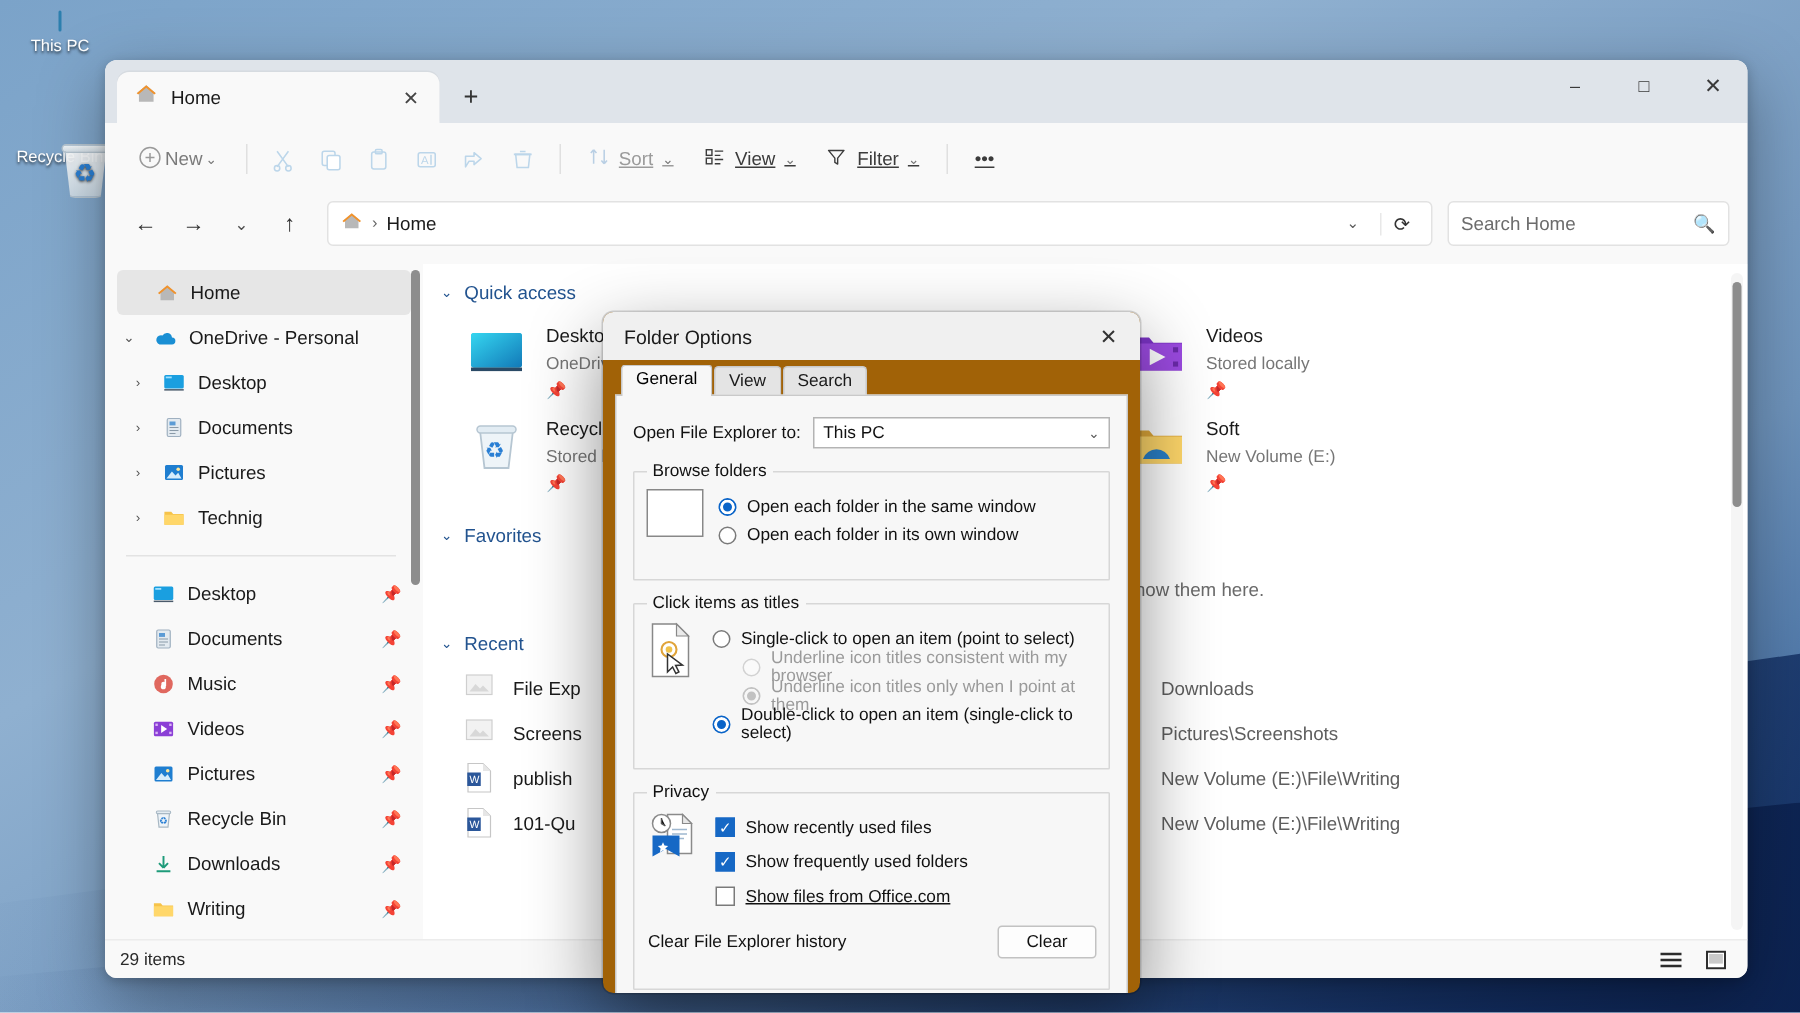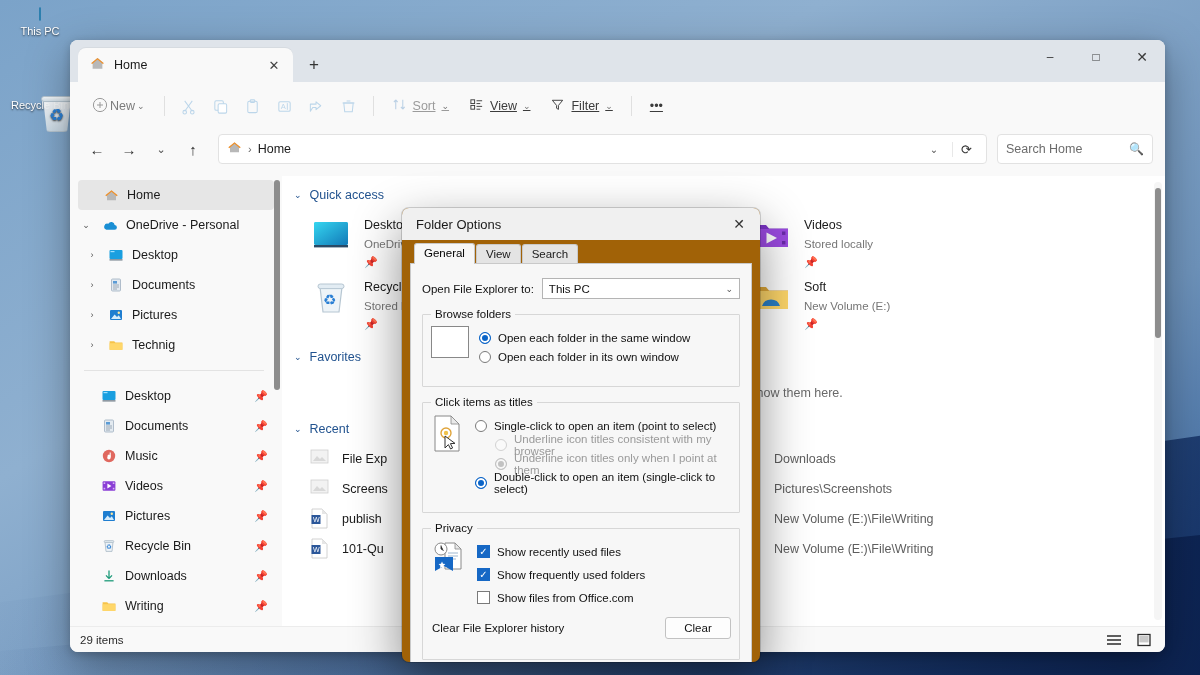--- a/index.html
+++ b/index.html
@@ -119,21 +119,21 @@
   .navbtn.sm { font-size: 11px; color:#505050; }
   .addrbox {
     flex: 1; height: 30px; background: #fff; border: 1px solid #e2e2e2; border-radius: 4px;
     display:flex; align-items:center; padding: 0 6px 0 8px; margin-left: 8px; gap: 6px;
     font-size: 12.5px; color: #1a1a1a;
   }
   .addr-sep { color: #666; font-size: 11px; }
   .addr-chev { margin-left:auto; color:#555; font-size: 10px; padding: 0 8px; }
   .addr-refresh { color:#333; font-size: 13px; padding: 0 8px; border-left: 1px solid #e8e8e8; }
   .searchbox {
-    width: 156px; height: 30px; background: #fff; border: 1px solid #e2e2e2; border-radius: 4px;
+    width: 188px; height: 30px; background: #fff; border: 1px solid #e2e2e2; border-radius: 4px;
     display:flex; align-items:center; padding: 0 8px; margin-left: 8px;
     font-size: 12.5px; color: #6c6c6c;
   }
   .searchbox .mag { margin-left:auto; color:#333; font-size: 12px; }
 
   
   .wbody { flex: 1; display: flex; background: #fff; overflow: hidden; }
 
   
   .sidebar {
@@ -873,21 +873,21 @@
         </div>
         <div class="opts">
           <label class="opt">
             <span class="cbx on">✓</span>
             <span>Show recently used files</span>
           </label>
           <label class="opt" style="margin-top:4px;">
             <span class="cbx on">✓</span>
             <span>Show frequently used folders</span>
           </label>
-          <label class="opt" style="margin-top:4px;">
+          <label class="opt" style="margin-top:4px;text-decoration:underline;">
             <span class="cbx"></span>
             <span>Show files from Office.com</span>
           </label>
         </div>
       </div>
       <div class="clear-row">
         <span class="lbl">Clear File Explorer history</span>
         <button class="btn" style="margin-left:auto;">Clear</button>
       </div>
     </fieldset>

